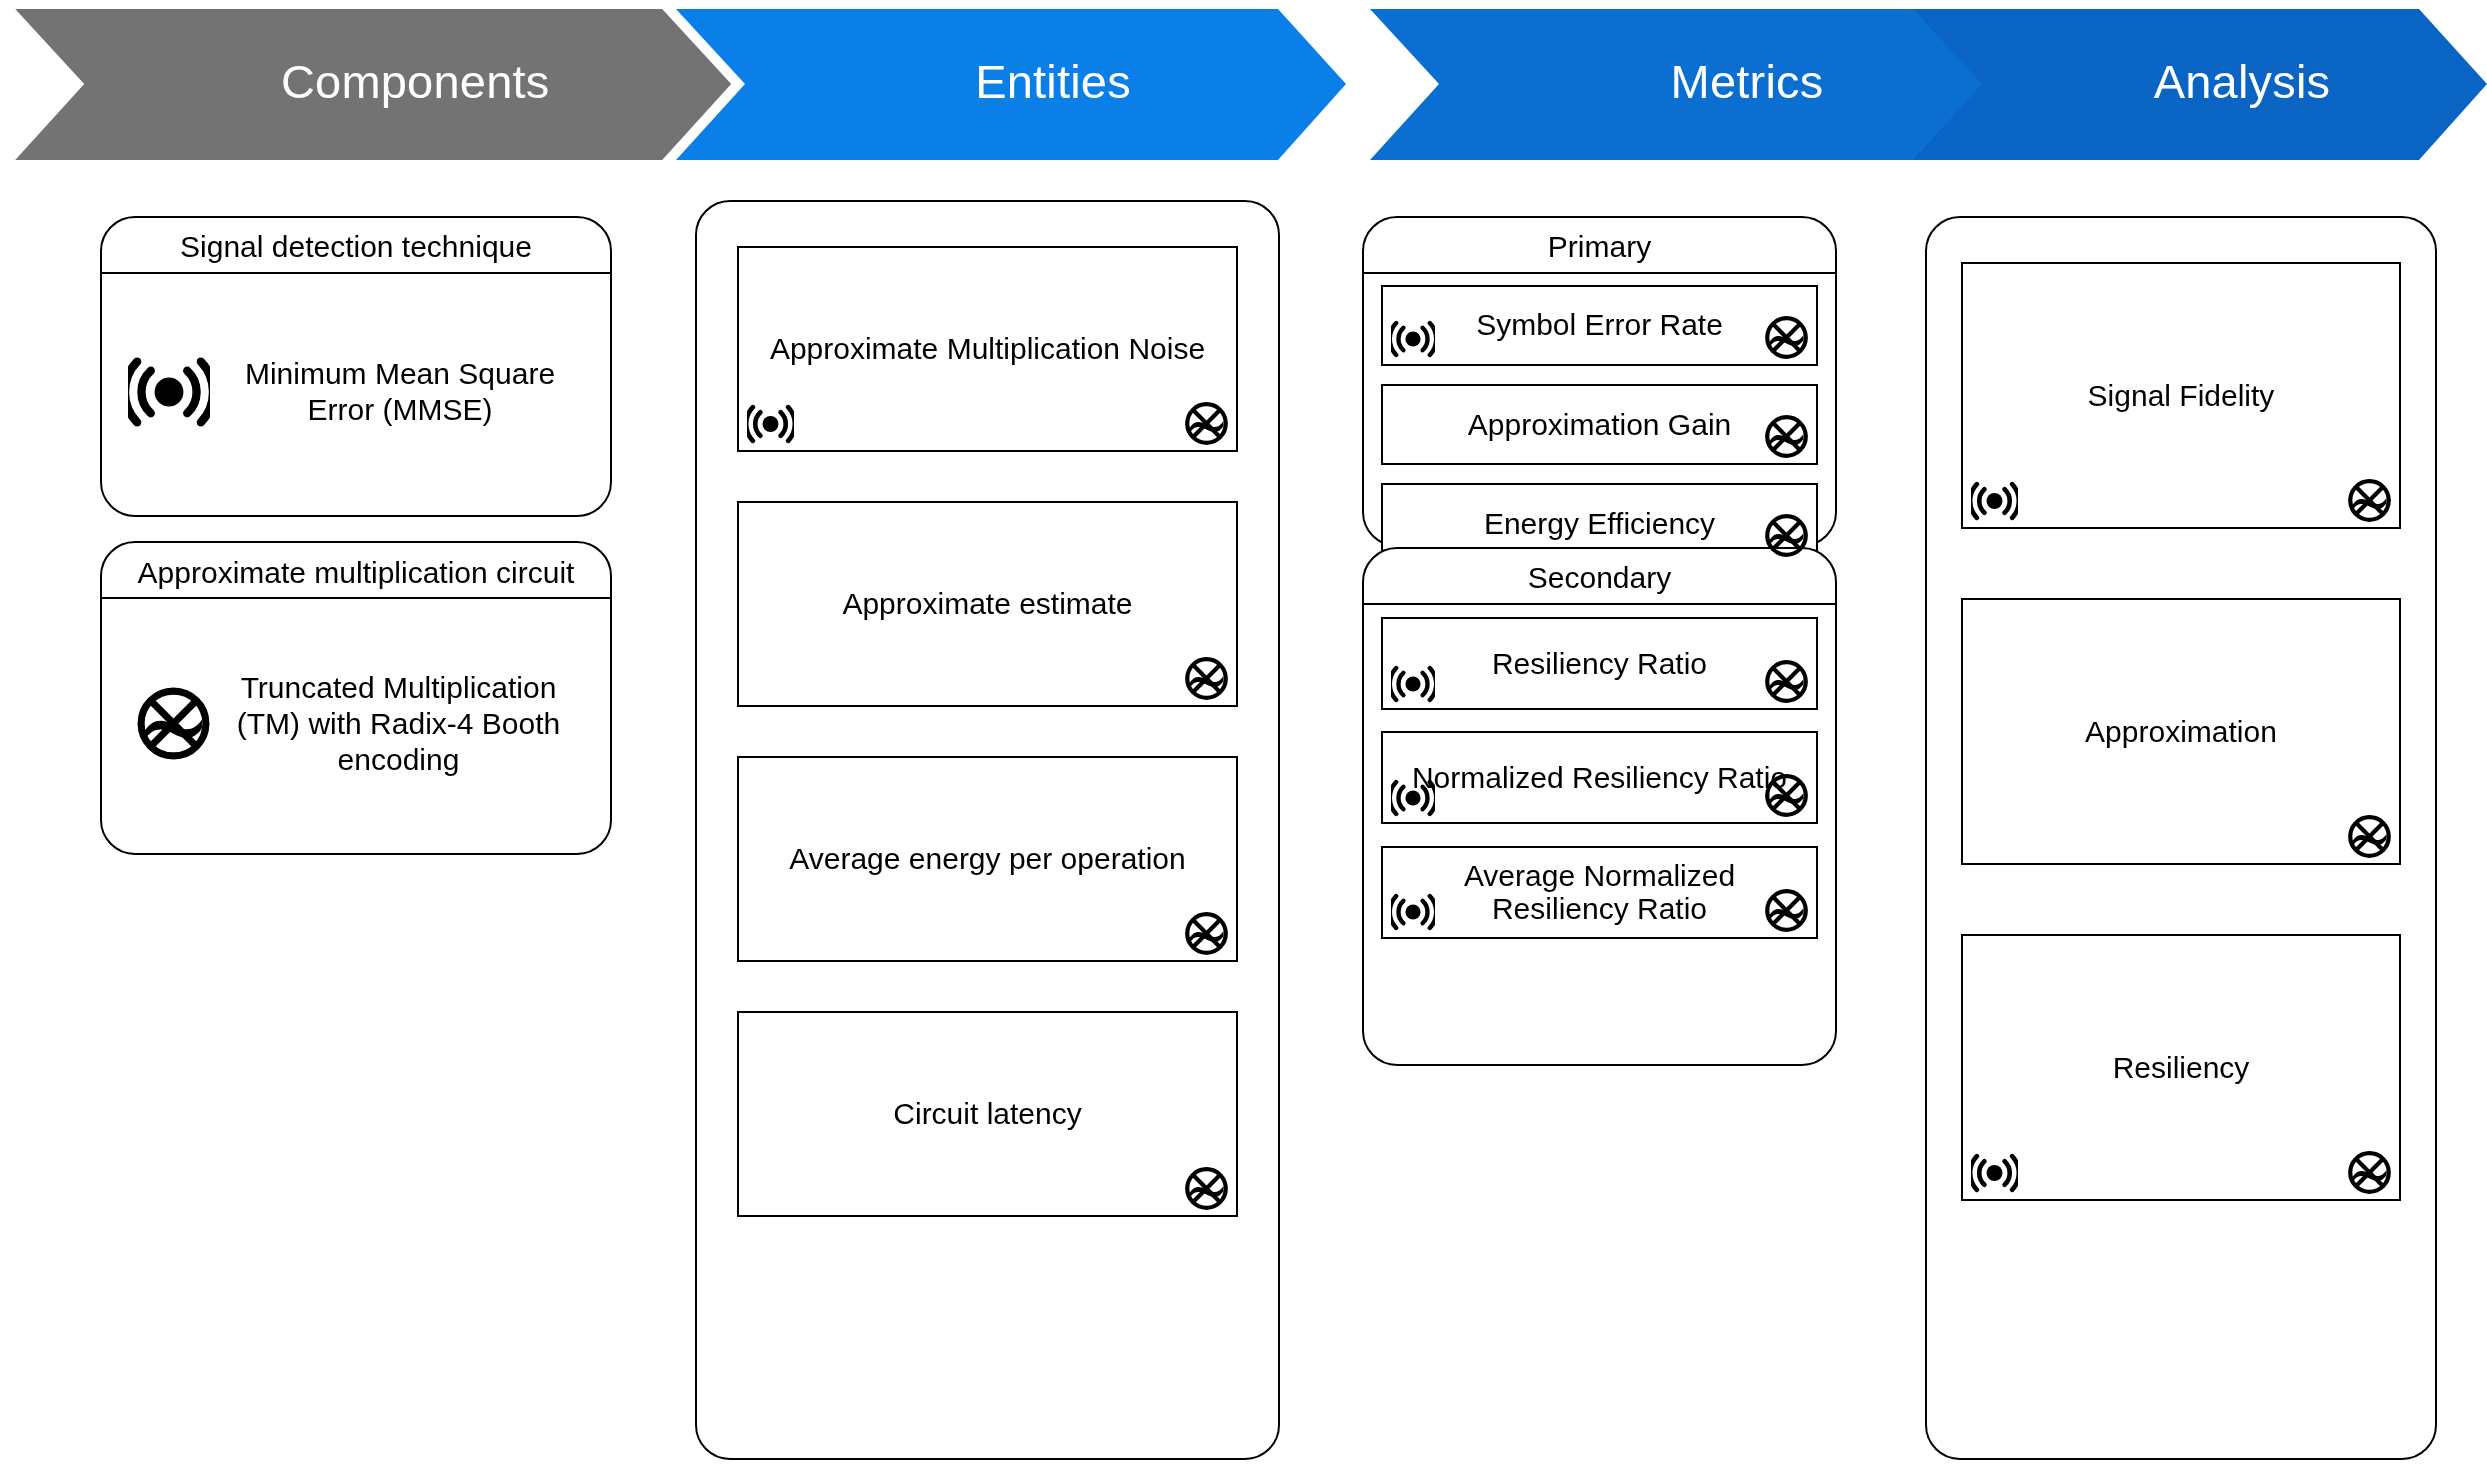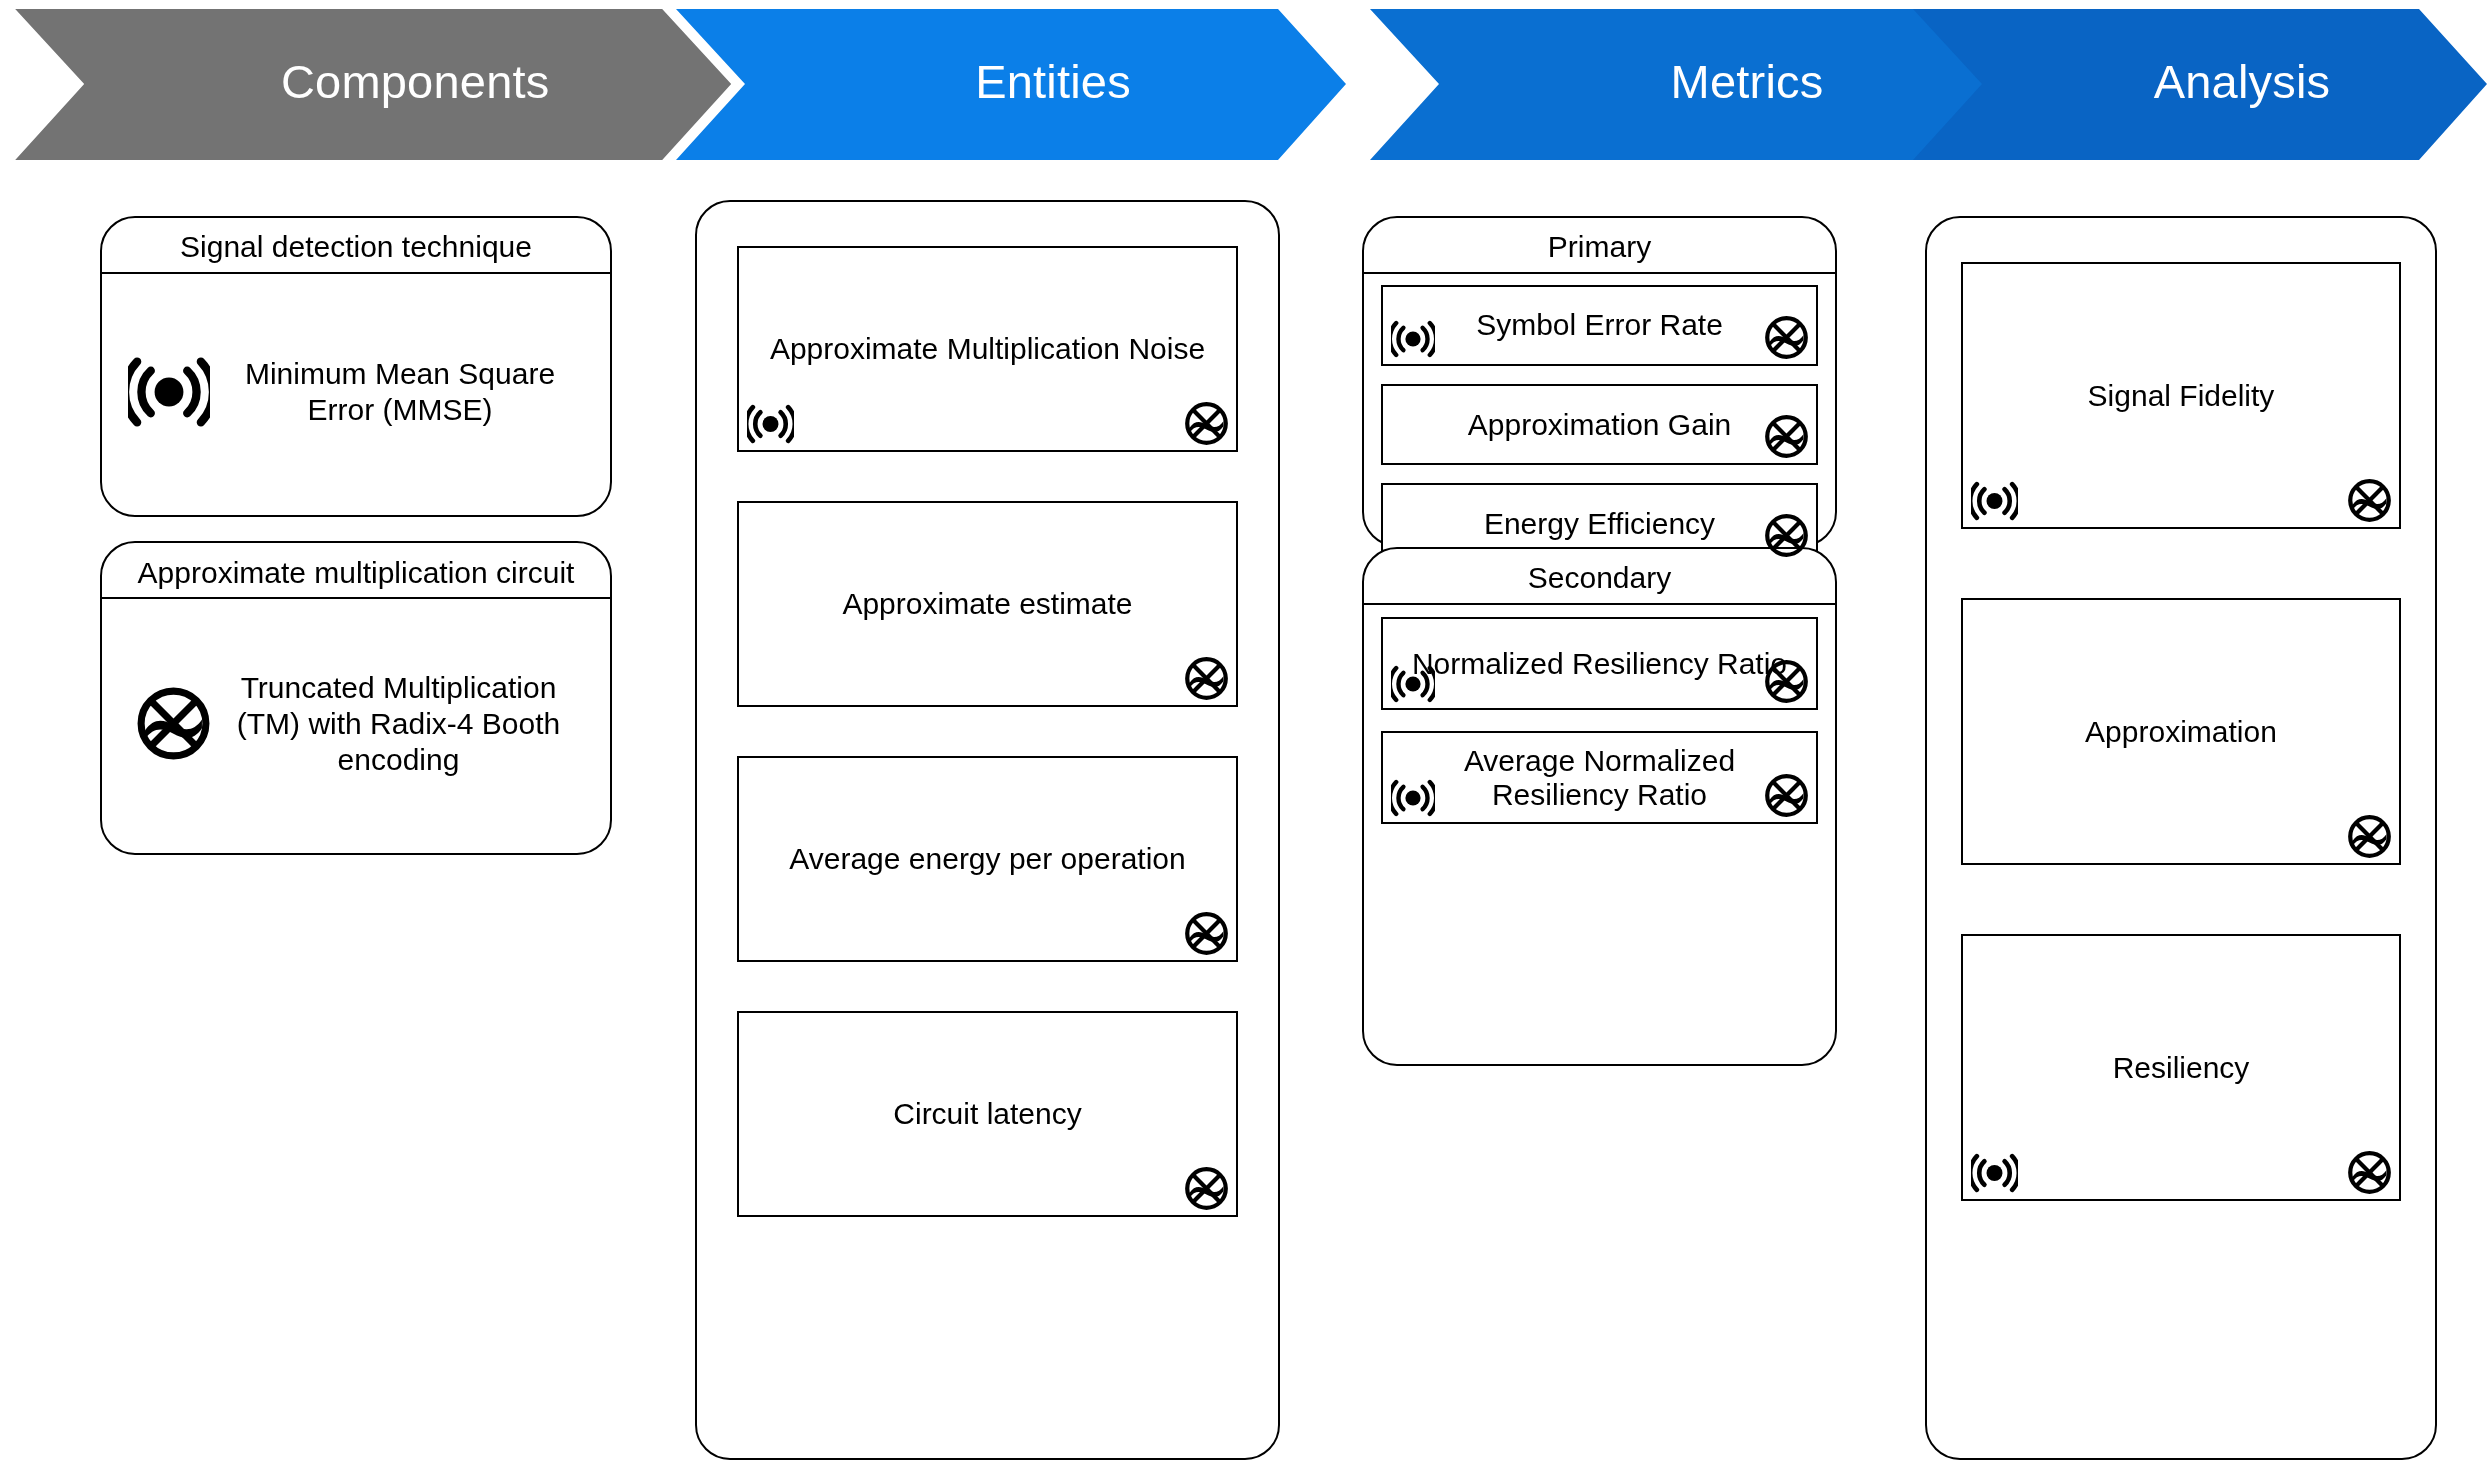--- a/index.html
+++ b/index.html
@@ -242,20 +242,40 @@
           </span>
         </div>
 
       </div>
     </div>
 
     <div class="outer" style="height:519px;">
       <div class="outer-head">Secondary</div>
       <div class="outer-body" style="padding:12.2px 17px 17px 17px;">
 
+        <div class="box" style="height:93px;margin-bottom:21.3px;">
+          <span class="txt">Resiliency Ratio</span>
+          <span class="ic ic-bl">
+            <svg width="44" height="40" viewBox="0 0 108 100">
+              <circle cx="54" cy="50" r="19" fill="#000"></circle>
+              <path d="M30 22 A38 38 0 0 0 30 78" fill="none" stroke="#000" stroke-width="11" stroke-linecap="round"></path>
+              <path d="M12 10 A58 58 0 0 0 12 90" fill="none" stroke="#000" stroke-width="11" stroke-linecap="round"></path>
+              <path d="M78 22 A38 38 0 0 1 78 78" fill="none" stroke="#000" stroke-width="11" stroke-linecap="round"></path>
+              <path d="M96 10 A58 58 0 0 1 96 90" fill="none" stroke="#000" stroke-width="11" stroke-linecap="round"></path>
+            </svg>
+          </span>
+          <span class="ic ic-br">
+            <svg width="47" height="47" viewBox="0 0 100 100">
+              <circle cx="50" cy="50" r="41" fill="none" stroke="#000" stroke-width="9"></circle>
+              <line x1="21" y1="21" x2="79" y2="79" stroke="#000" stroke-width="9"></line>
+              <line x1="79" y1="21" x2="21" y2="79" stroke="#000" stroke-width="9"></line>
+              <path d="M14 59 C24 44 36 44 50 52 C64 60 76 60 86 45 L86 56 C76 71 64 71 50 63 C36 55 24 55 14 70 Z" fill="#000"></path>
+            </svg>
+          </span>
+        </div>
 
         <div class="box" style="height:93px;margin-bottom:21.3px;">
           <span class="txt">Normalized Resiliency Ratio</span>
           <span class="ic ic-bl">
             <svg width="44" height="40" viewBox="0 0 108 100">
               <circle cx="54" cy="50" r="19" fill="#000"></circle>
               <path d="M30 22 A38 38 0 0 0 30 78" fill="none" stroke="#000" stroke-width="11" stroke-linecap="round"></path>
               <path d="M12 10 A58 58 0 0 0 12 90" fill="none" stroke="#000" stroke-width="11" stroke-linecap="round"></path>
               <path d="M78 22 A38 38 0 0 1 78 78" fill="none" stroke="#000" stroke-width="11" stroke-linecap="round"></path>
               <path d="M96 10 A58 58 0 0 1 96 90" fill="none" stroke="#000" stroke-width="11" stroke-linecap="round"></path>

